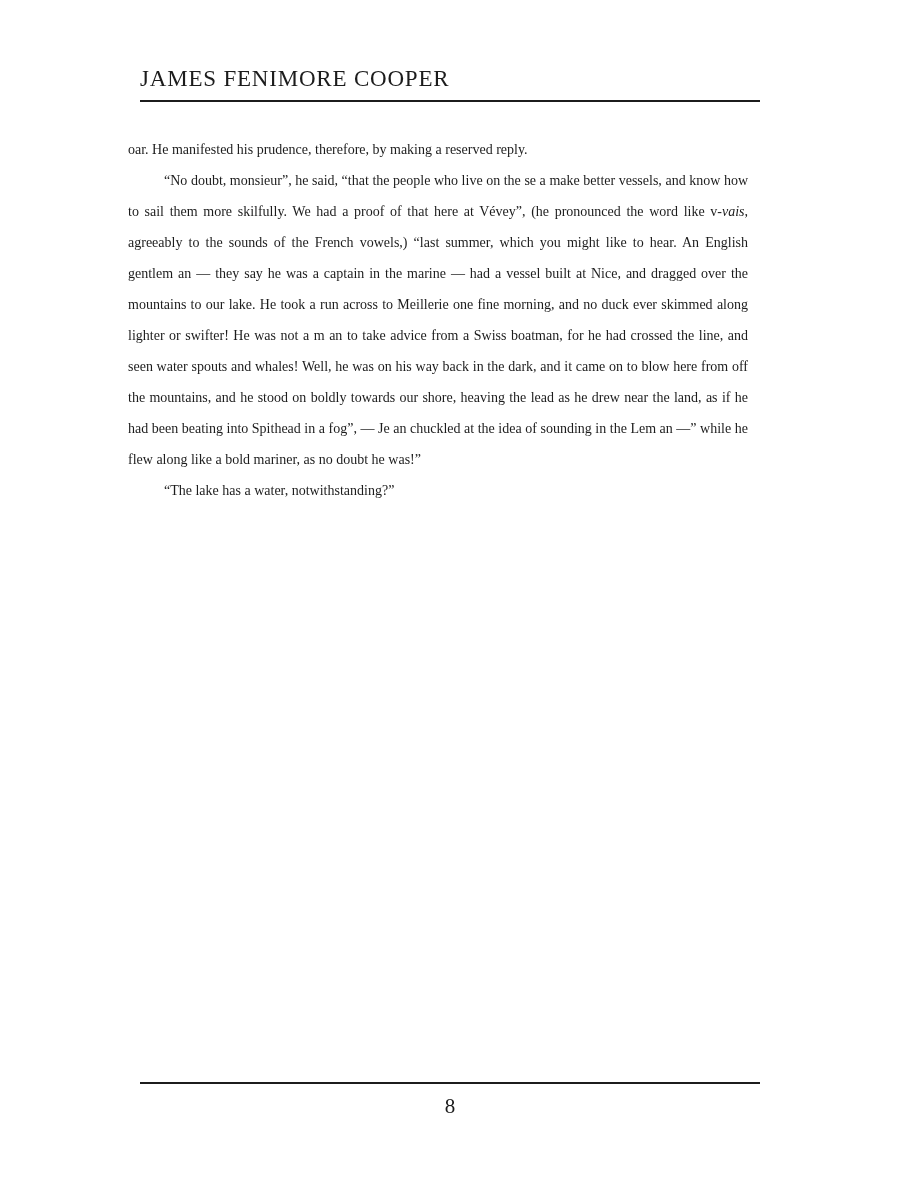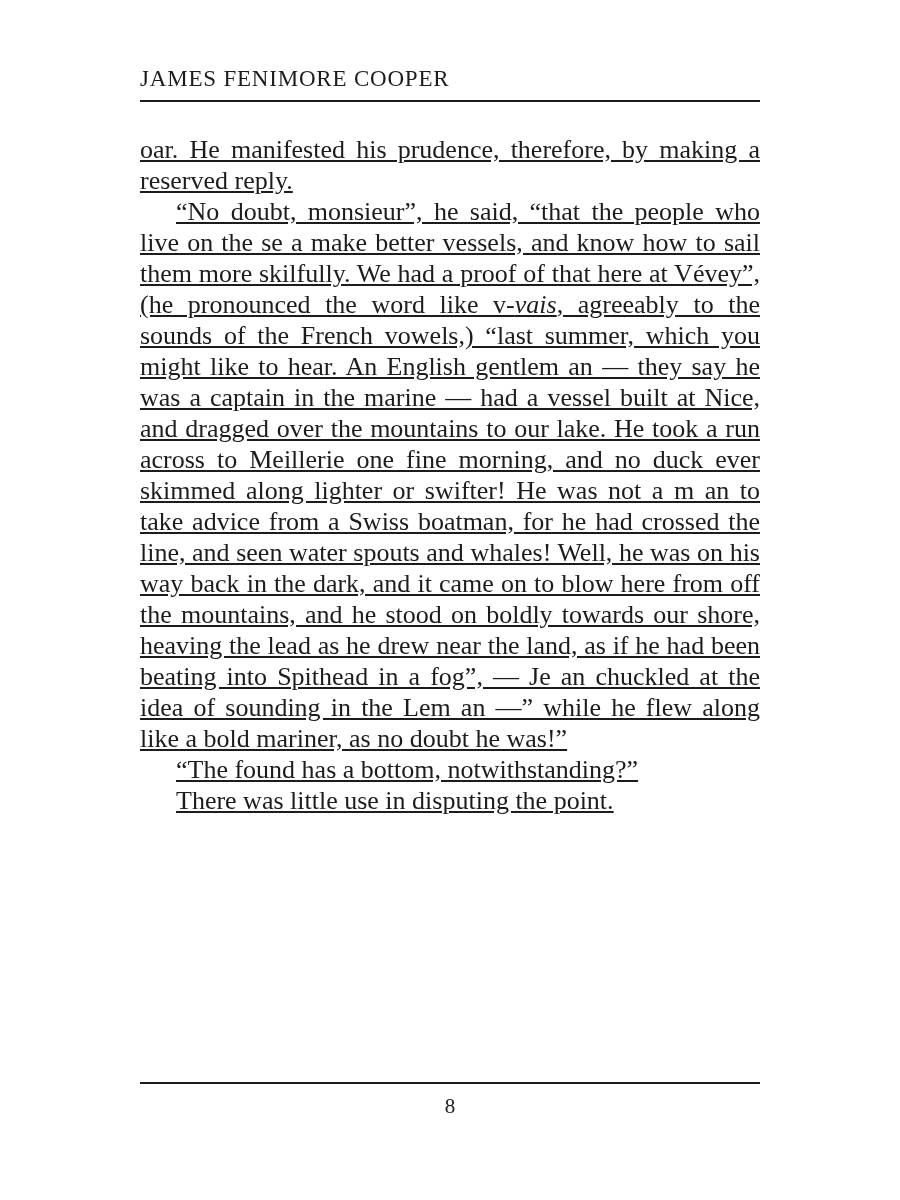--- a/index.html
+++ b/index.html
@@ -22,27 +22,26 @@
     top: 66px;
     width: 620px;
     font-size: 23px;
     letter-spacing: 0.8px;
     color: #1c1c1c;
     padding-bottom: 8px;
     border-bottom: 2px solid #1c1c1c;
   }
   .body-text {
     position: absolute;
-    left: 140px;
+    left: 128px;
     top: 134px;
     width: 620px;
-    font-size: 26px;
+    font-size: 14px;
     line-height: 31px;
     text-align: justify;
-    text-decoration: underline;
   }
   .body-text p {
     margin: 0;
     padding: 0;
   }
   .body-text p.indent {
     text-indent: 36px;
   }
   .footer-rule {
     position: absolute;
@@ -69,20 +68,19 @@
 <body>
 
 <div class="book-page">
   <div class="running-header">
     <span>JAMES FENIMORE COOPER</span>
   </div>
 
   <div class="body-text" id="paragraphs">
       <p class=""><span>oar. He manifested his prudence, therefore, by making a reserved reply.</span></p>
       <p class="indent"><span>“No doubt, monsieur”, he said, “that the people who live on the se a make better vessels, and know how to sail them more skilfully. We had a proof of that here at Vévey”, (he pronounced the word like v-</span><i>vais</i><span>, agreeably to the sounds of the French vowels,) “last summer, which you might like to hear. An English gentlem an — they say he was a captain in the marine — had a vessel built at Nice, and dragged over the mountains to our lake. He took a run across to Meillerie one fine morning, and no duck ever skimmed along lighter or swifter! He was not a m an to take advice from a Swiss boatman, for he had crossed the line, and seen water spouts and whales! Well, he was on his way back in the dark, and it came on to blow here from off the mountains, and he stood on boldly towards our shore, heaving the lead as he drew near the land, as if he had been beating into Spithead in a fog”, — Je an chuckled at the idea of sounding in the Lem an —” while he flew along like a bold mariner, as no doubt he was!”</span></p>
-      <p class="indent"><span>“The found has a bottom, notwithstanding?”</span></p>
-      <p class="indent"><span>There was little use in disputing the point.</span></p>
+      <p class="indent"><span>“The lake has a water, notwithstanding?”</span></p>
     </div>
 
   <hr class="footer-rule">
 
   <div class="page-number">8</div>
 </div>
 
 </body></html>

